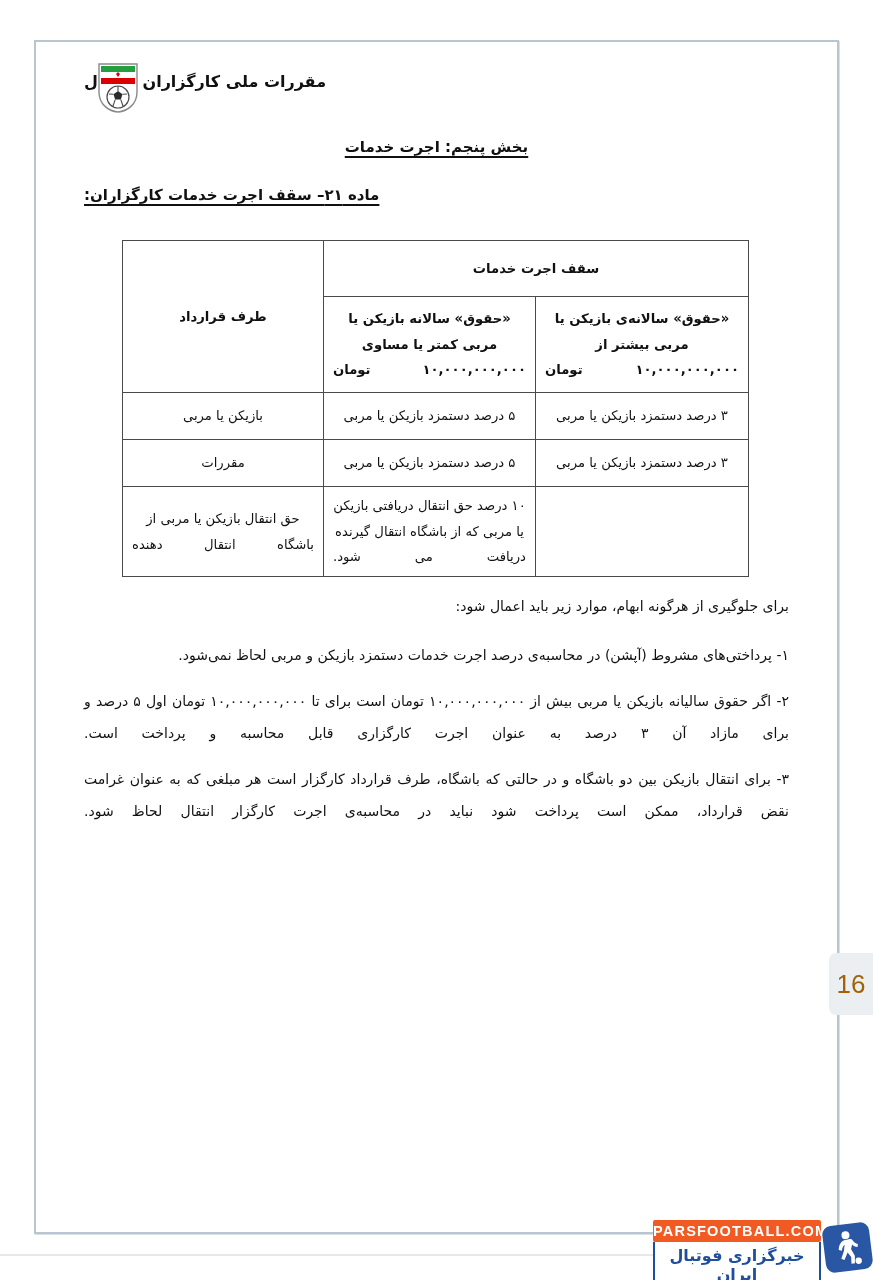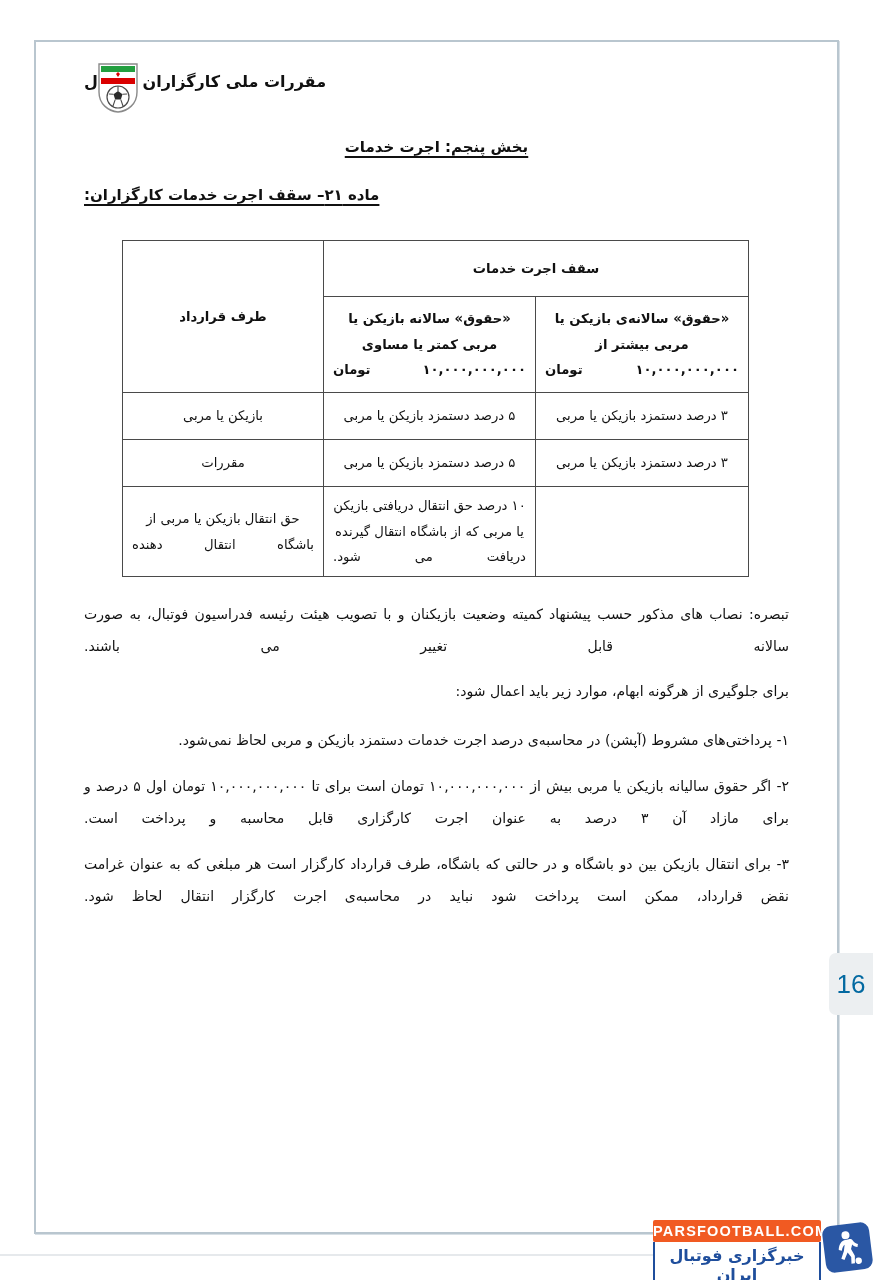--- a/index.html
+++ b/index.html
@@ -170,21 +170,21 @@
     left: 829px;
     top: 953px;
     width: 44px;
     height: 62px;
     background: #eceff1;
     border-radius: 7px 0 0 7px;
     display: flex;
     align-items: center;
     justify-content: center;
     font-size: 26px;
-    color: #0369a1;
+    color: #a16207;
     font-family: "Liberation Sans", sans-serif;
   }
 
   
   #watermark {
     position: absolute;
     left: 653px;
     top: 1218px;
     width: 220px;
     height: 62px;
@@ -301,21 +301,20 @@
           </tr>
           <tr>
             <td class="row3-cell"></td>
             <td class="row3-cell">۱۰ درصد حق انتقال دریافتی بازیکن یا مربی که از باشگاه انتقال گیرنده دریافت می شود.</td>
             <td class="row3-party">حق  انتقال  بازیکن  یا  مربی  از  باشگاه انتقال دهنده</td>
           </tr>
         </tbody>
       </table>
     </div>
 
-    <p class="para">تبصره: نصاب های مذکور حسب پیشنهاد کمیته وضعیت بازیکنان و با تصویب هیئت رئیسه فدراسیون فوتبال، به صورت سالانه قابل تغییر می باشند.</p>
 
     <p class="para loose tight">برای جلوگیری از هرگونه ابهام، موارد زیر باید اعمال شود:</p>
 
     <div class="numlist">
       <div class="numitem last">۱-  پرداختی‌های مشروط (آپشن) در محاسبه‌ی درصد اجرت خدمات دستمزد بازیکن و مربی لحاظ نمی‌شود.</div>
       <div class="numitem">۲- اگر حقوق سالیانه بازیکن یا مربی بیش از ۱۰,۰۰۰,۰۰۰,۰۰۰ تومان است برای تا ۱۰,۰۰۰,۰۰۰,۰۰۰ تومان اول ۵ درصد و برای مازاد آن ۳ درصد  به عنوان اجرت کارگزاری قابل محاسبه و پرداخت است.</div>
       <div class="numitem">۳- برای انتقال بازیکن بین دو باشگاه و در حالتی که باشگاه، طرف قرارداد کارگزار است هر مبلغی که به عنوان غرامت نقض قرارداد، ممکن است پرداخت شود نباید در محاسبه‌ی اجرت کارگزار انتقال لحاظ شود.</div>
     </div>
 
   </div>

